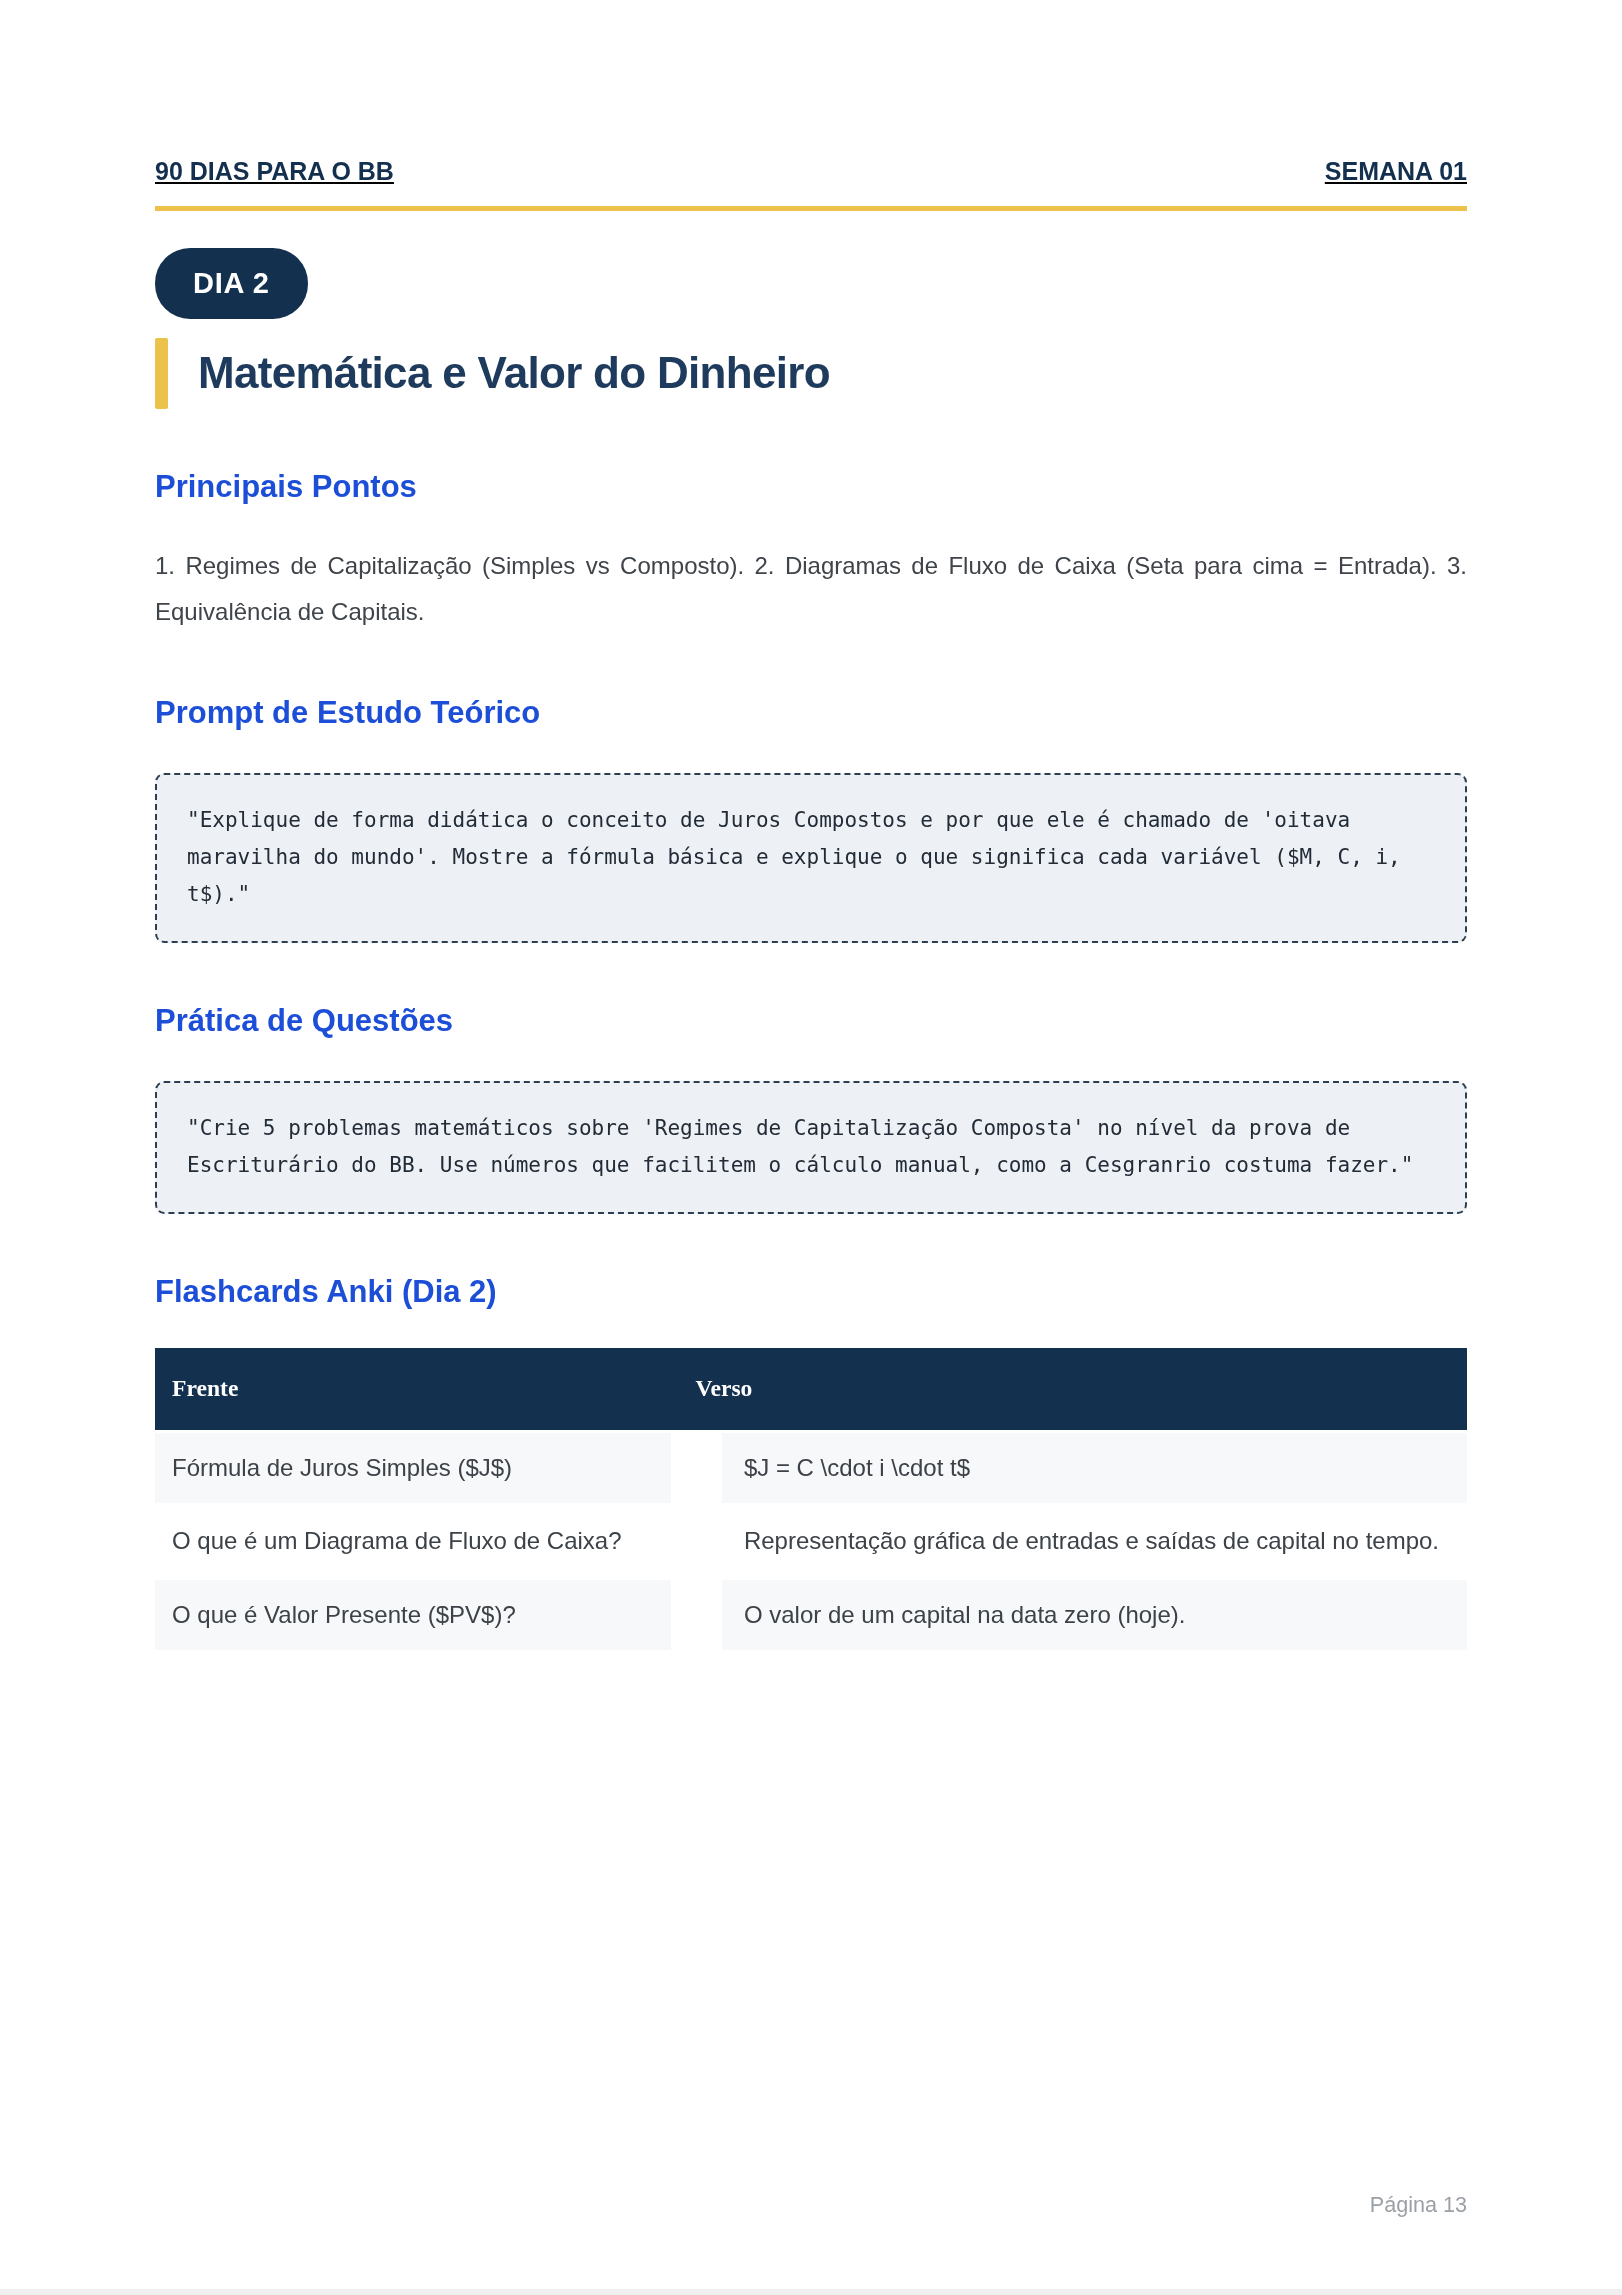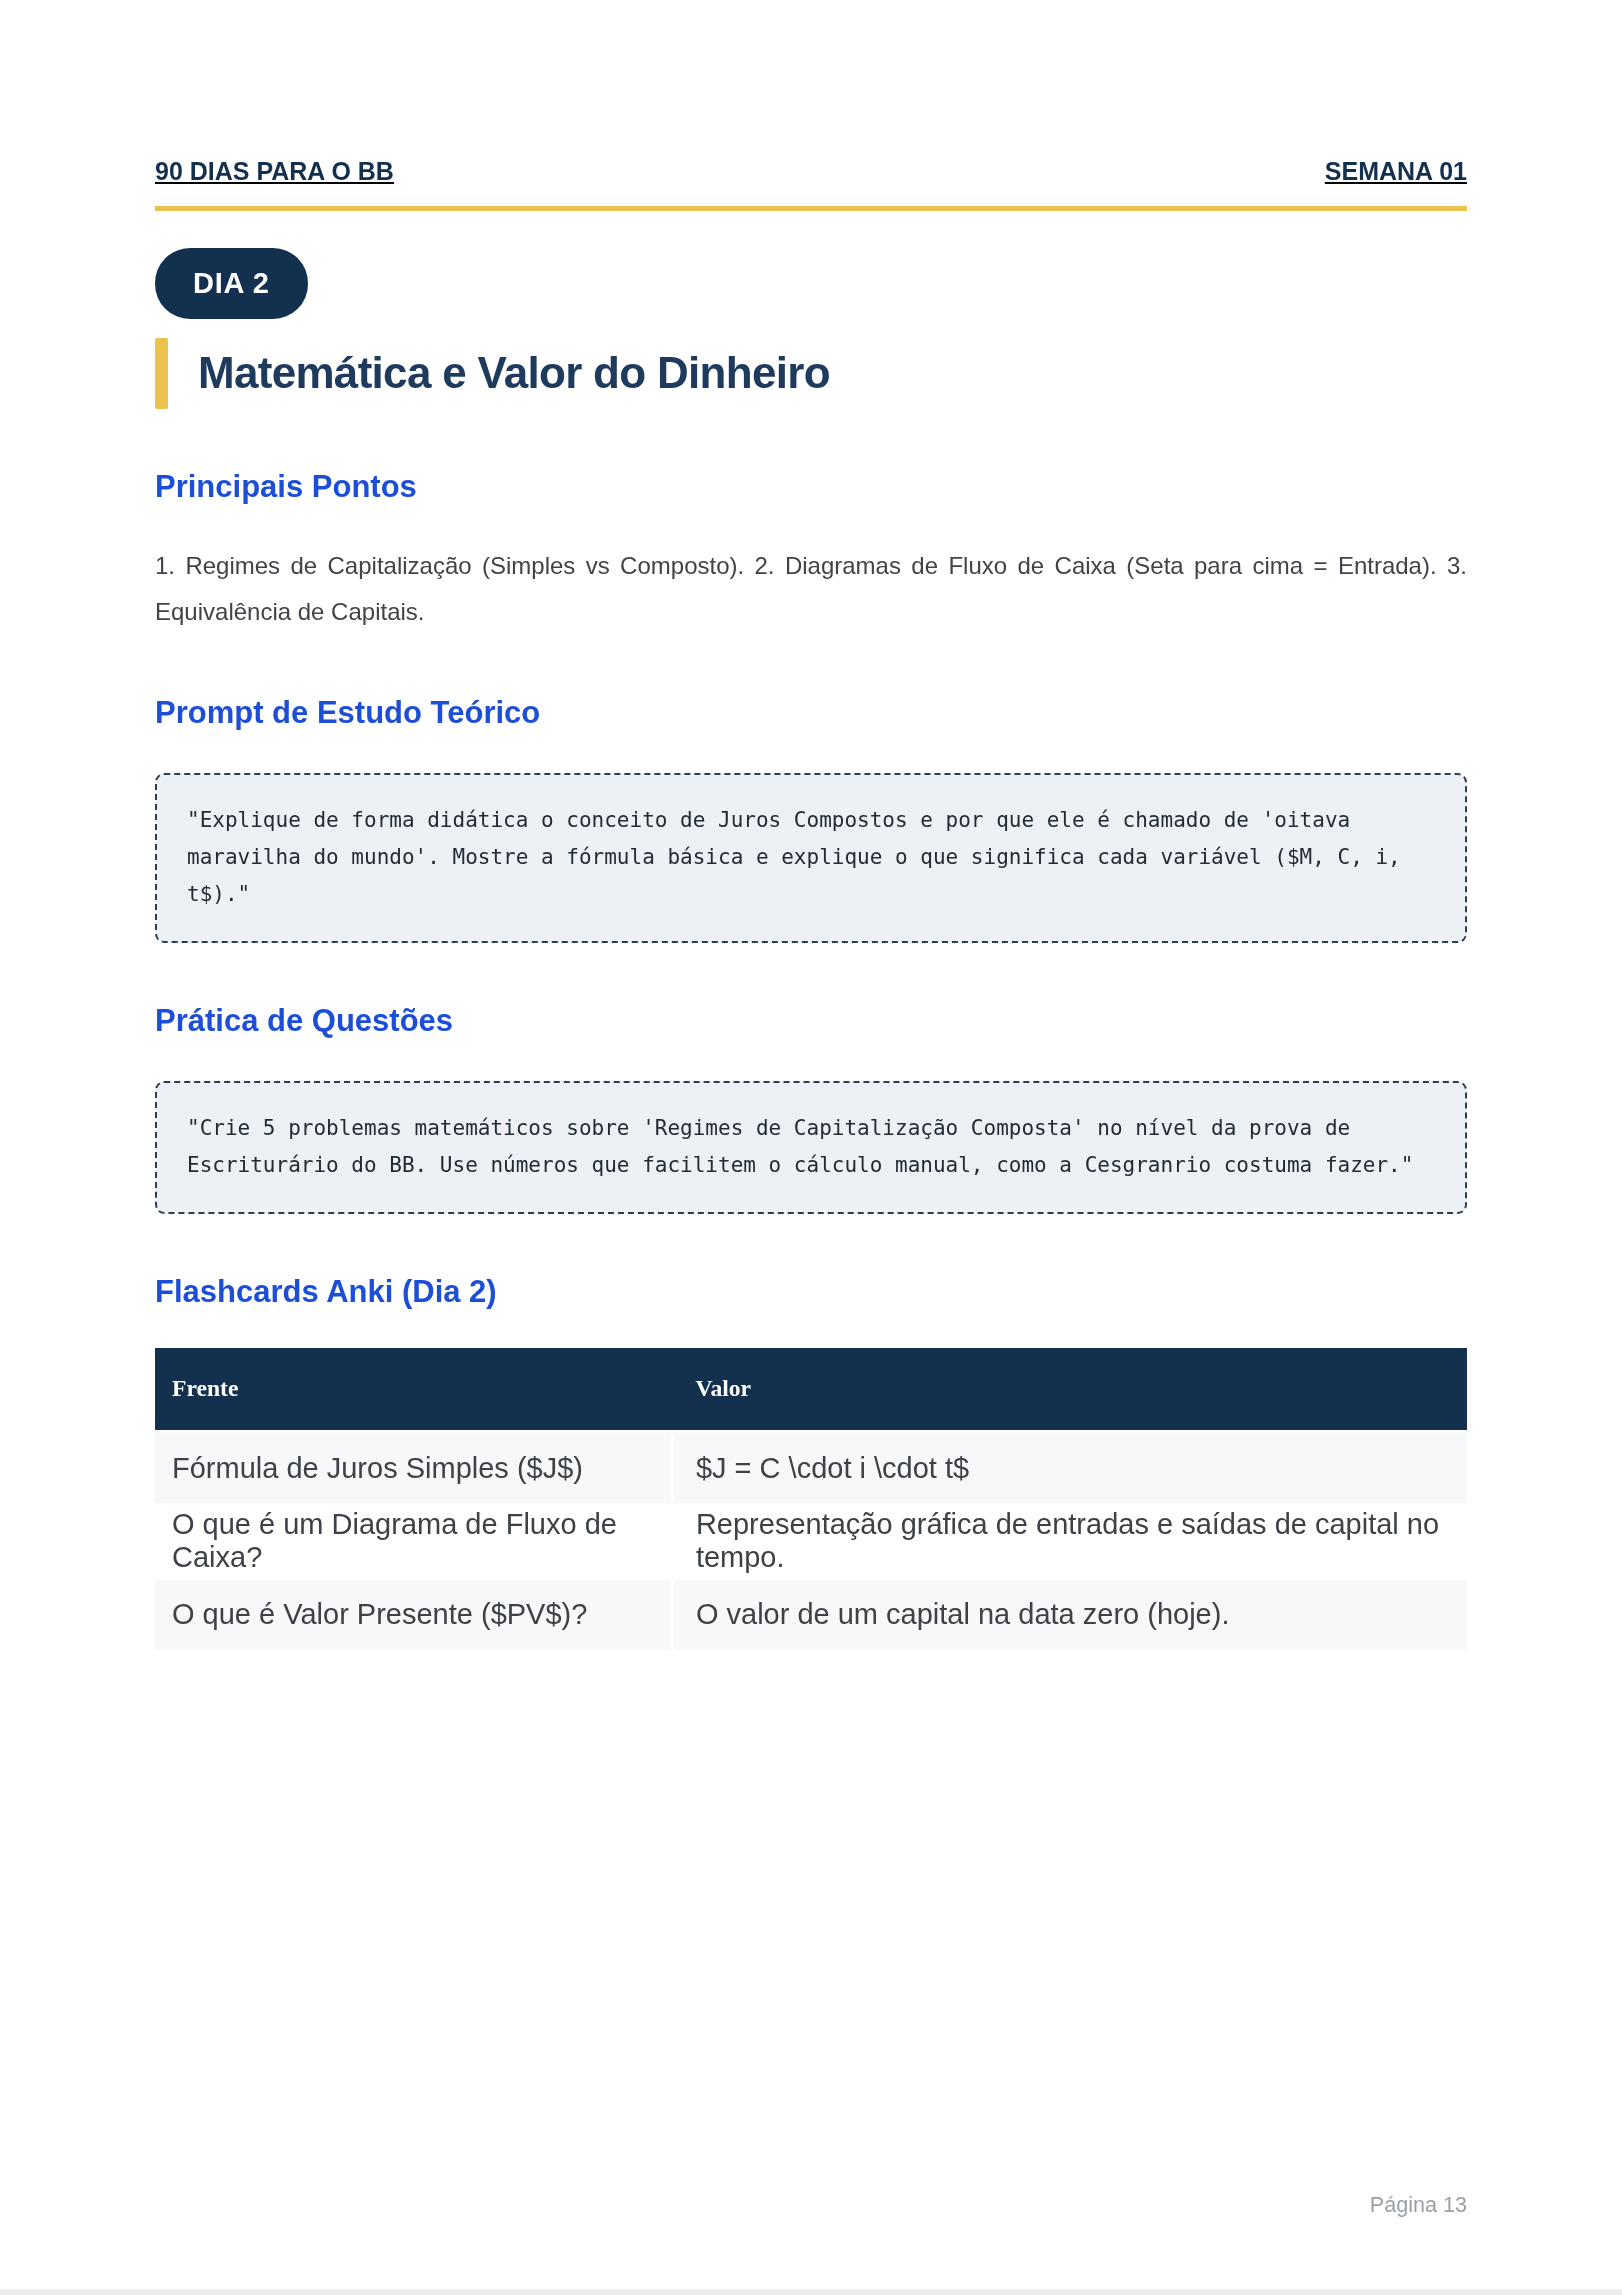--- a/index.html
+++ b/index.html
@@ -57,21 +57,21 @@
   }
 
   
   .flash-table { margin-top:38px; width:100%; }
   .thead {
     display:flex; background:#14304f; color:#ffffff; font-weight:bold;
     font-size:23.6px; height:82px; align-items:center;font-family:Liberation Serif, serif;
   }
   .th-frente { width:519px; padding-left:17px; }
   .th-verso  { flex:1; padding-left:21.6px; }
-  .trow { display:flex; margin-top:3.3px; font-size:29px; color:#3c4248; }
+  .trow { display:flex; margin-top:3.3px; font-size:24px; color:#3c4248;gap:48px; }
   .td { min-height:70px; display:flex; align-items:center; }
   .td-front { width:516px; margin-right:3.3px; padding-left:17px; }
   .td-verso { flex:1; padding-left:21.6px; padding-right:13px; }
   .row-odd  .td { background:#f7f8f9; }
   .row-even .td { background:#ffffff; }
 
   
   .page-number {
     position:absolute; right:155px; bottom:77px;
     font-size:21.6px; color:#9aa0a6;
@@ -113,21 +113,21 @@
     <h2 class="section-heading">Prática de Questões</h2>
     <div class="prompt-box">
       <span>"Crie 5 problemas matemáticos sobre 'Regimes de Capitalização Composta' no nível da prova de Escriturário do BB. Use números que facilitem o cálculo manual, como a Cesgranrio costuma fazer."</span>
     </div>
 
     <h2 class="section-heading">Flashcards Anki (Dia 2)</h2>
 
     <div class="flash-table">
       <div class="thead">
         <div class="th-frente">Frente</div>
-        <div class="th-verso">Valor</div>
+        <div class="th-verso">Verso</div>
       </div>
       <div class="trow row-odd">
         <div class="td td-front">Fórmula de Juros Simples ($J$)</div>
         <div class="td td-verso">$J = C \cdot i \cdot t$</div>
       </div>
       <div class="trow row-even">
         <div class="td td-front">O que é um Diagrama de Fluxo de Caixa?</div>
         <div class="td td-verso">Representação gráfica de entradas e saídas de capital no tempo.</div>
       </div>
       <div class="trow row-odd">

